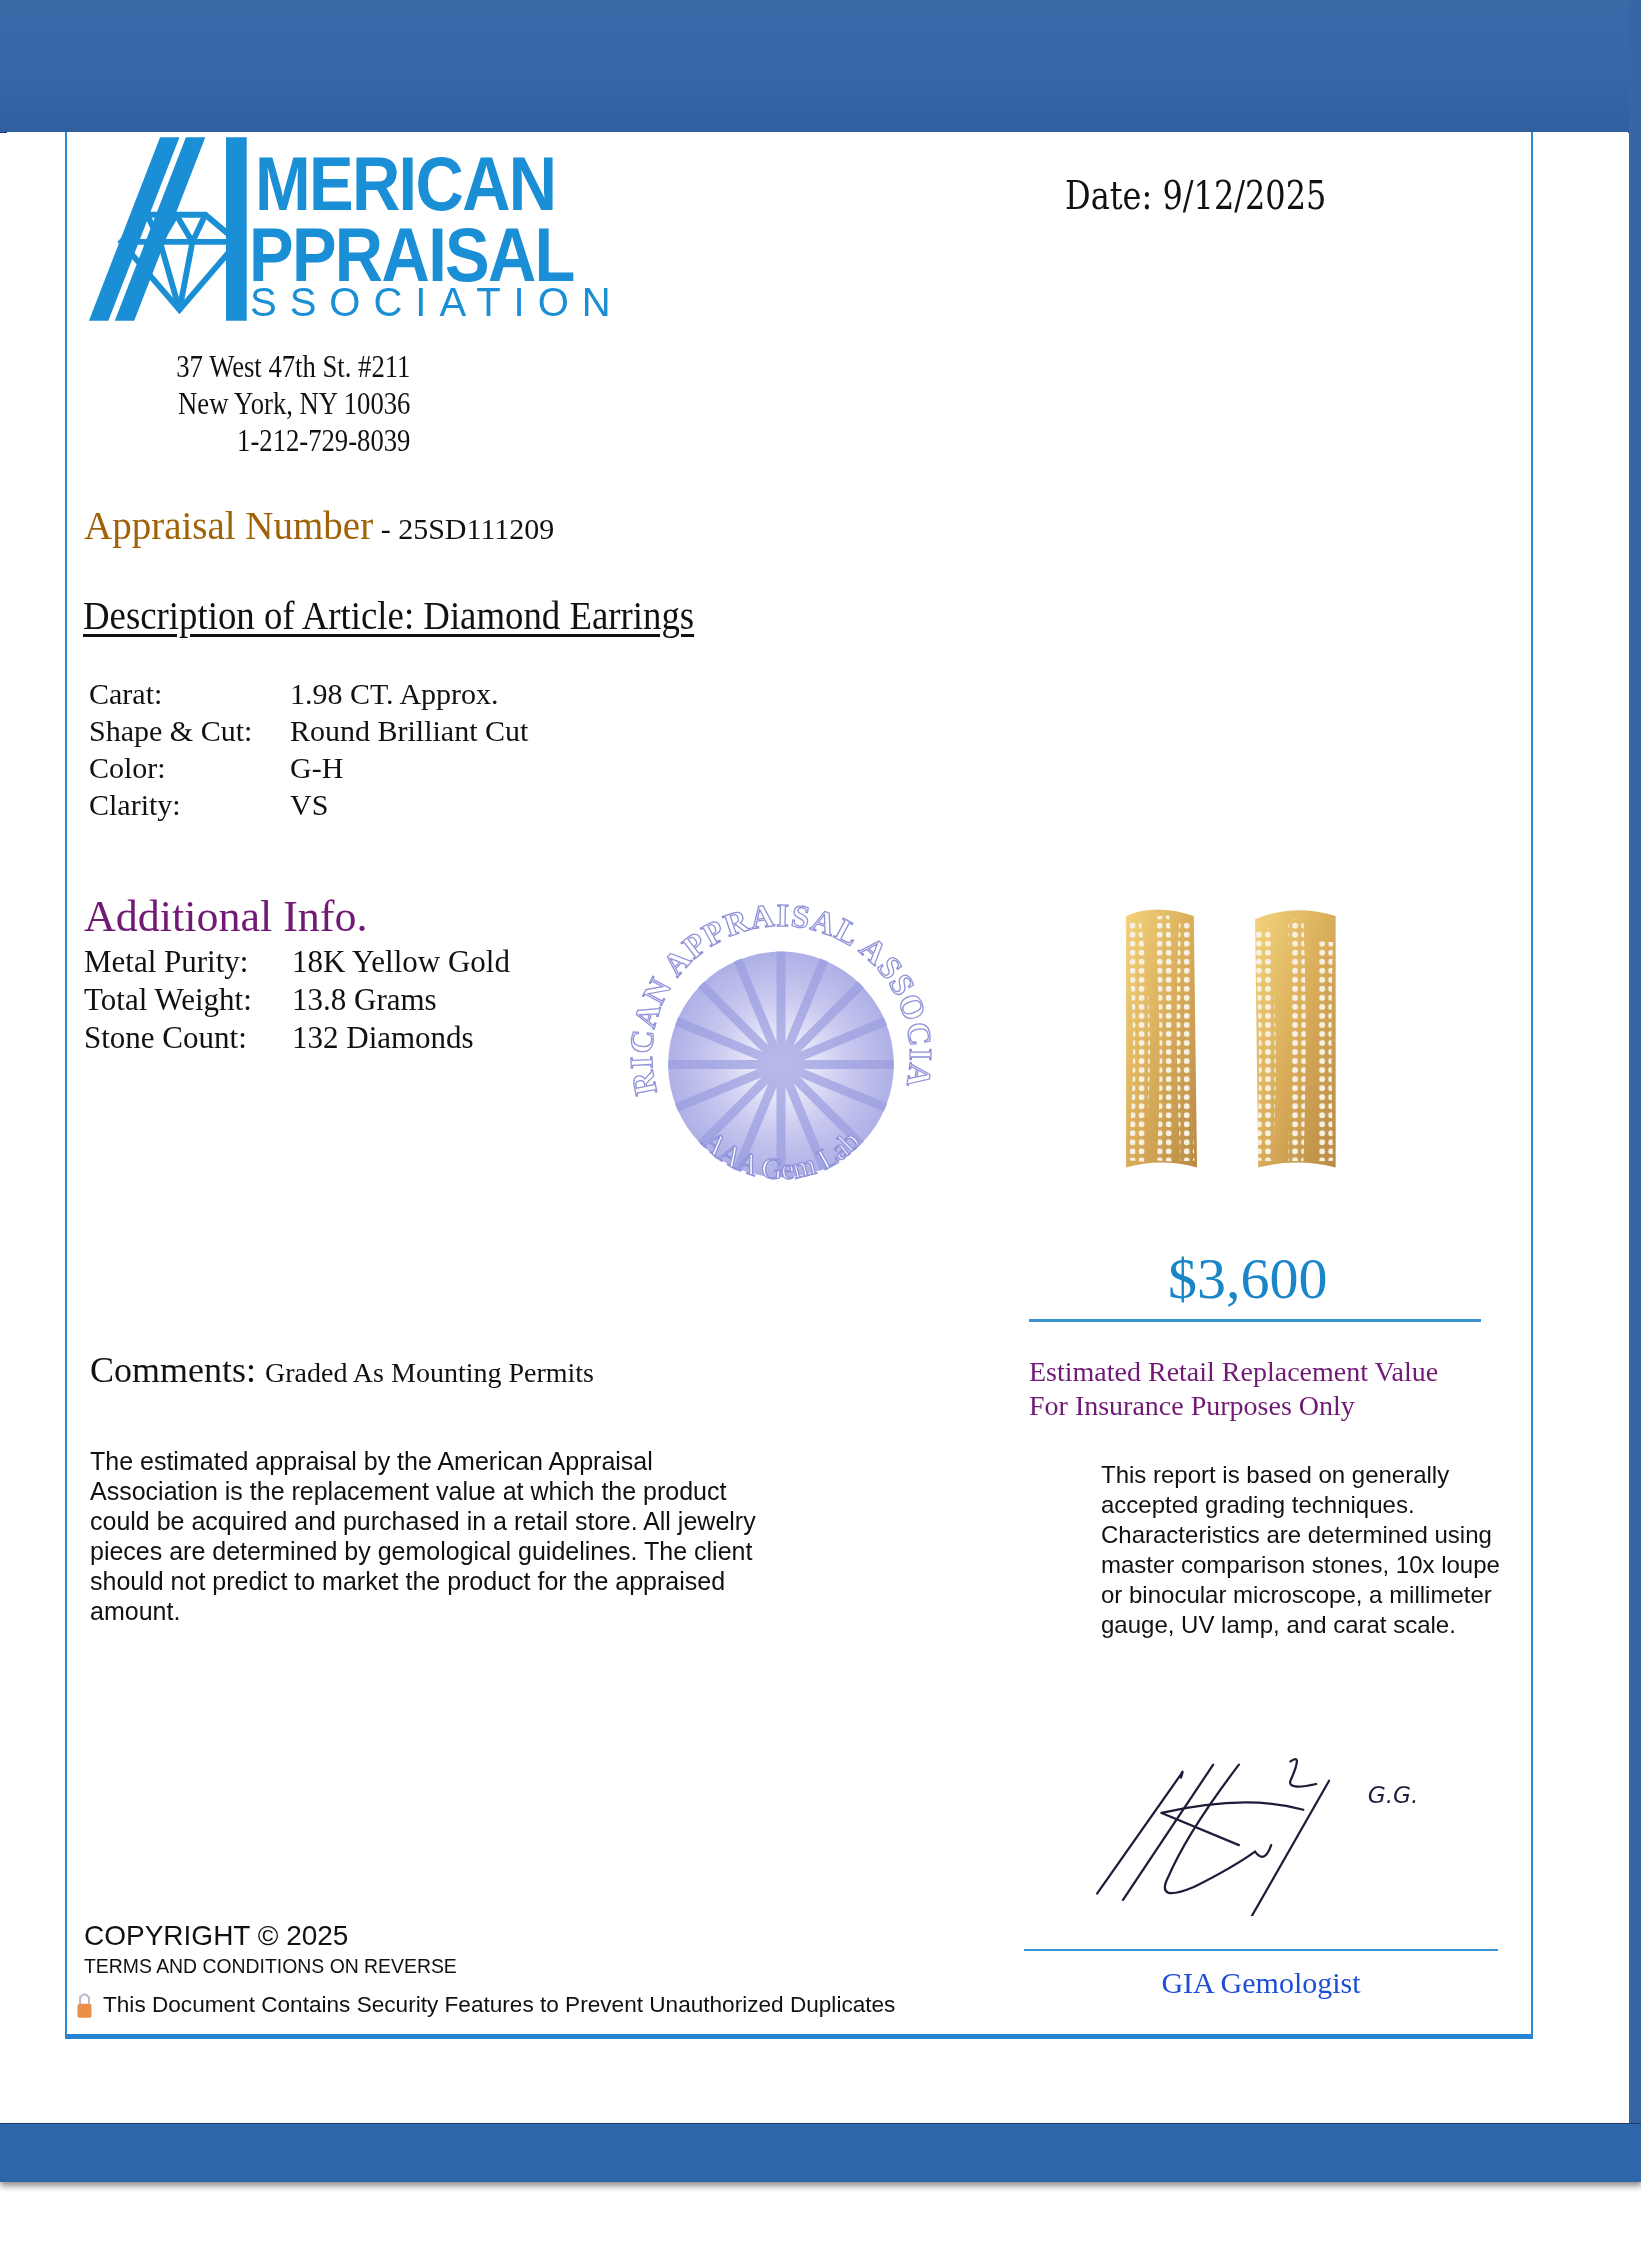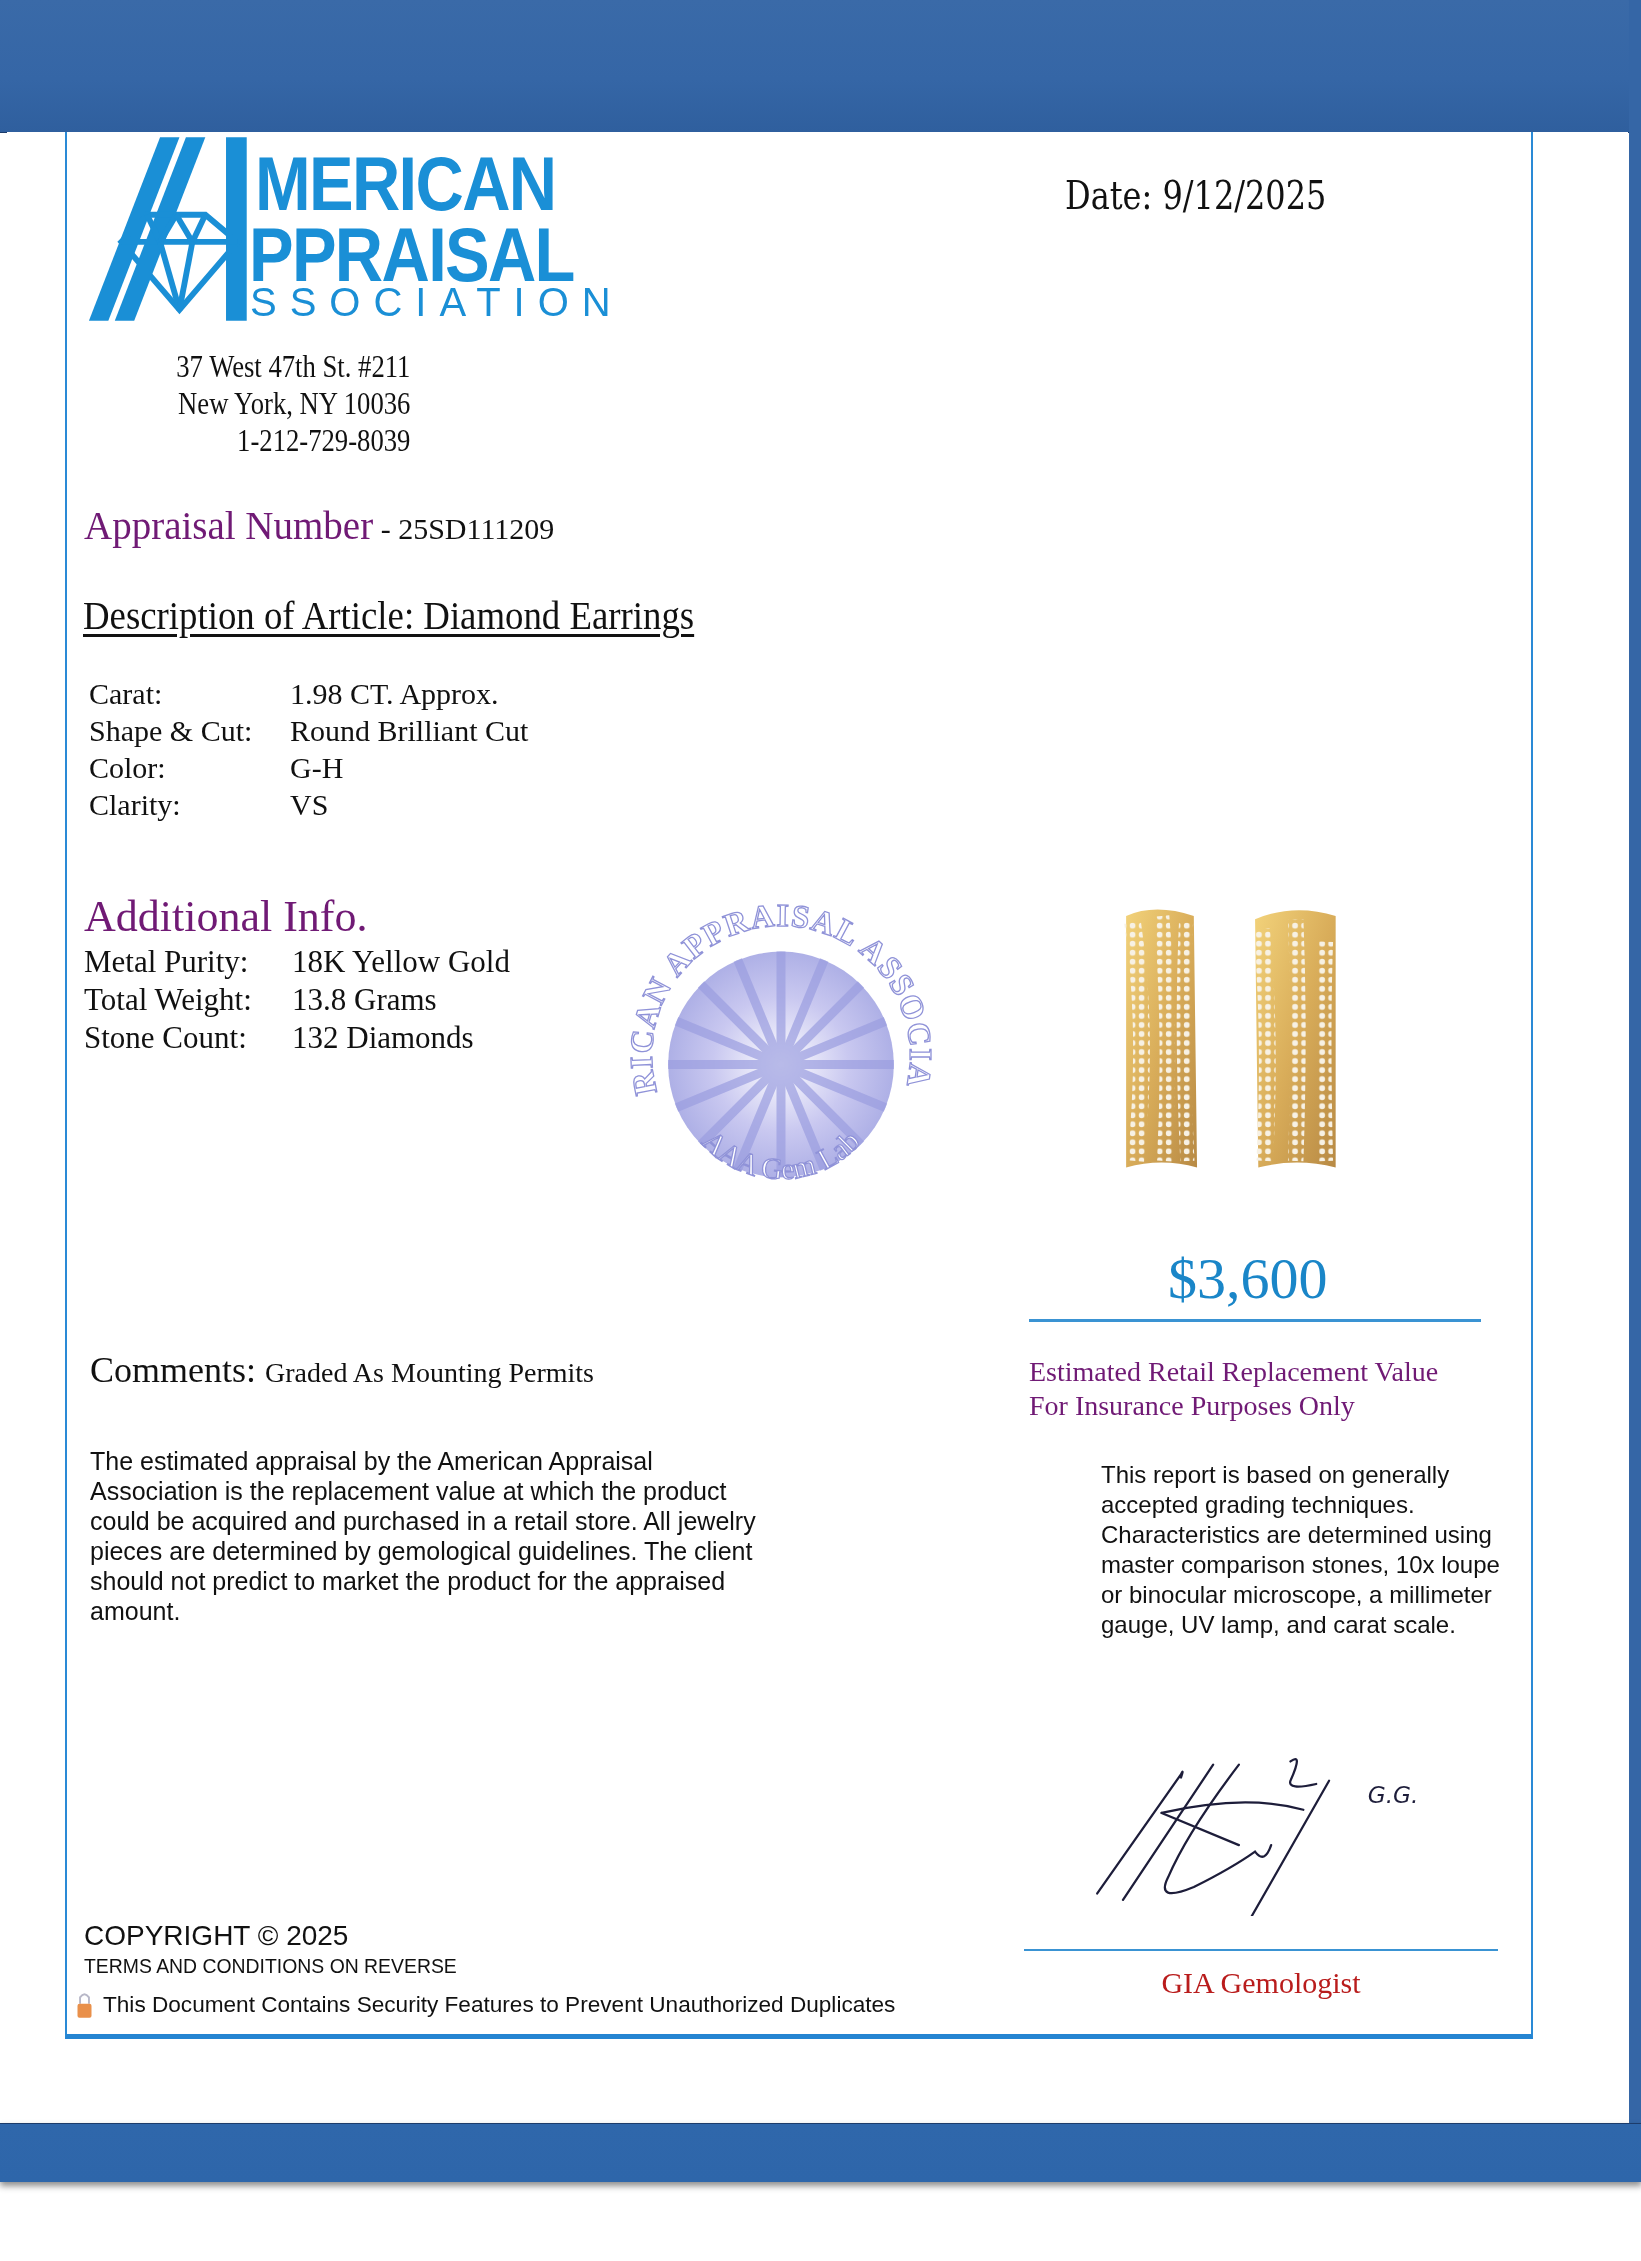--- a/index.html
+++ b/index.html
@@ -39,21 +39,21 @@
   .logo-l1 { position:absolute; left:179px; top:14px; font-size:76px; letter-spacing:-1.9px; line-height:1; transform:scaleX(0.88); transform-origin:left; }
   .logo-l2 { position:absolute; left:173px; top:85px; font-size:76px; letter-spacing:-1.9px; line-height:1; transform:scaleX(0.88); transform-origin:left; }
   .logo-l3 { position:absolute; left:174px; top:150px; font-size:40px; font-weight:normal; letter-spacing:13px; line-height:1; }
 
   .date { left:1065px; top:173px; font-size:39px; font-family:"DejaVu Serif", serif; transform:scaleX(0.82); transform-origin:left; }
 
   .address { left:110px; top:348px; width:323px; text-align:right; font-size:31px; line-height:37px; }
   .address div { transform:scaleX(0.86); }
 
   .appraisal { left:84px; top:503px; font-size:39px; }
-  .appraisal .lbl { color:#701a75;margin-top:28px; }
+  .appraisal .lbl { color:#a16207;margin-top:28px; }
   .appraisal .num { font-size:30px; color:#111; }
 
   .desc-title { left:83px; top:592px; font-size:40px; text-decoration:underline; text-decoration-thickness:2.6px; text-underline-offset:5.2px; transform:scaleX(0.92); transform-origin:left; }
 
   .spec { left:89px; top:675px; font-size:30px; line-height:37px; }
   .spec .row { display:flex; }
   .spec .k { width:201px; }
 
   .addl-title { left:84px; top:891px; font-size:44px; color:#701a75; text-decoration-thickness:3.2px; text-underline-offset:5.2px;text-align:right; }
   .addl { left:84px; top:943px; font-size:31px; line-height:38px; }
@@ -67,21 +67,21 @@
   .rule-1 { left:1029px; top:1319px; width:452px; height:2.6px; background:#3a93d3; }
   .retail { left:1029px; top:1355px; width:452px; text-align:left; font-size:28px; line-height:34px; color:#701a75; }
 
   .comments { left:90px; top:1349px; font-size:36px; }
   .comments .v { font-size:28px; }
   .disclaimer { left:90px; top:1446px; width:684px; font-family:"Liberation Sans","DejaVu Sans",sans-serif; font-size:25px; line-height:30px; }
 
   .report { left:1101px; top:1460px; width:400px; font-family:"Liberation Sans","DejaVu Sans",sans-serif; font-size:24px; line-height:30px; }
   .signature { left:1084px; top:1755px; width:400px; height:161px; }
   .rule-2 { left:1024px; top:1949px; width:474px; height:1.9px; background:#3a93d3; }
-  .gemologist { left:1024px; top:1966px; width:474px; text-align:center; font-size:30px; color:#b91c1c; }
+  .gemologist { left:1024px; top:1966px; width:474px; text-align:center; font-size:30px; color:#1d4ed8; }
 
   .copyright { left:84px; top:1920px; font-family:"Liberation Sans","DejaVu Sans",sans-serif; font-size:28px; }
   .terms { left:84px; top:1955px; font-family:"Liberation Sans","DejaVu Sans",sans-serif; font-size:19.4px; }
   .security { left:76px; top:1991px; display:flex; align-items:center; gap:10px; font-family:"Liberation Sans","DejaVu Sans",sans-serif; font-size:22.6px; }
   .lock { width:17px; height:28px; position:relative; }
 </style>
 </head>
 <body>
 
 <div class="folder-top"></div>

